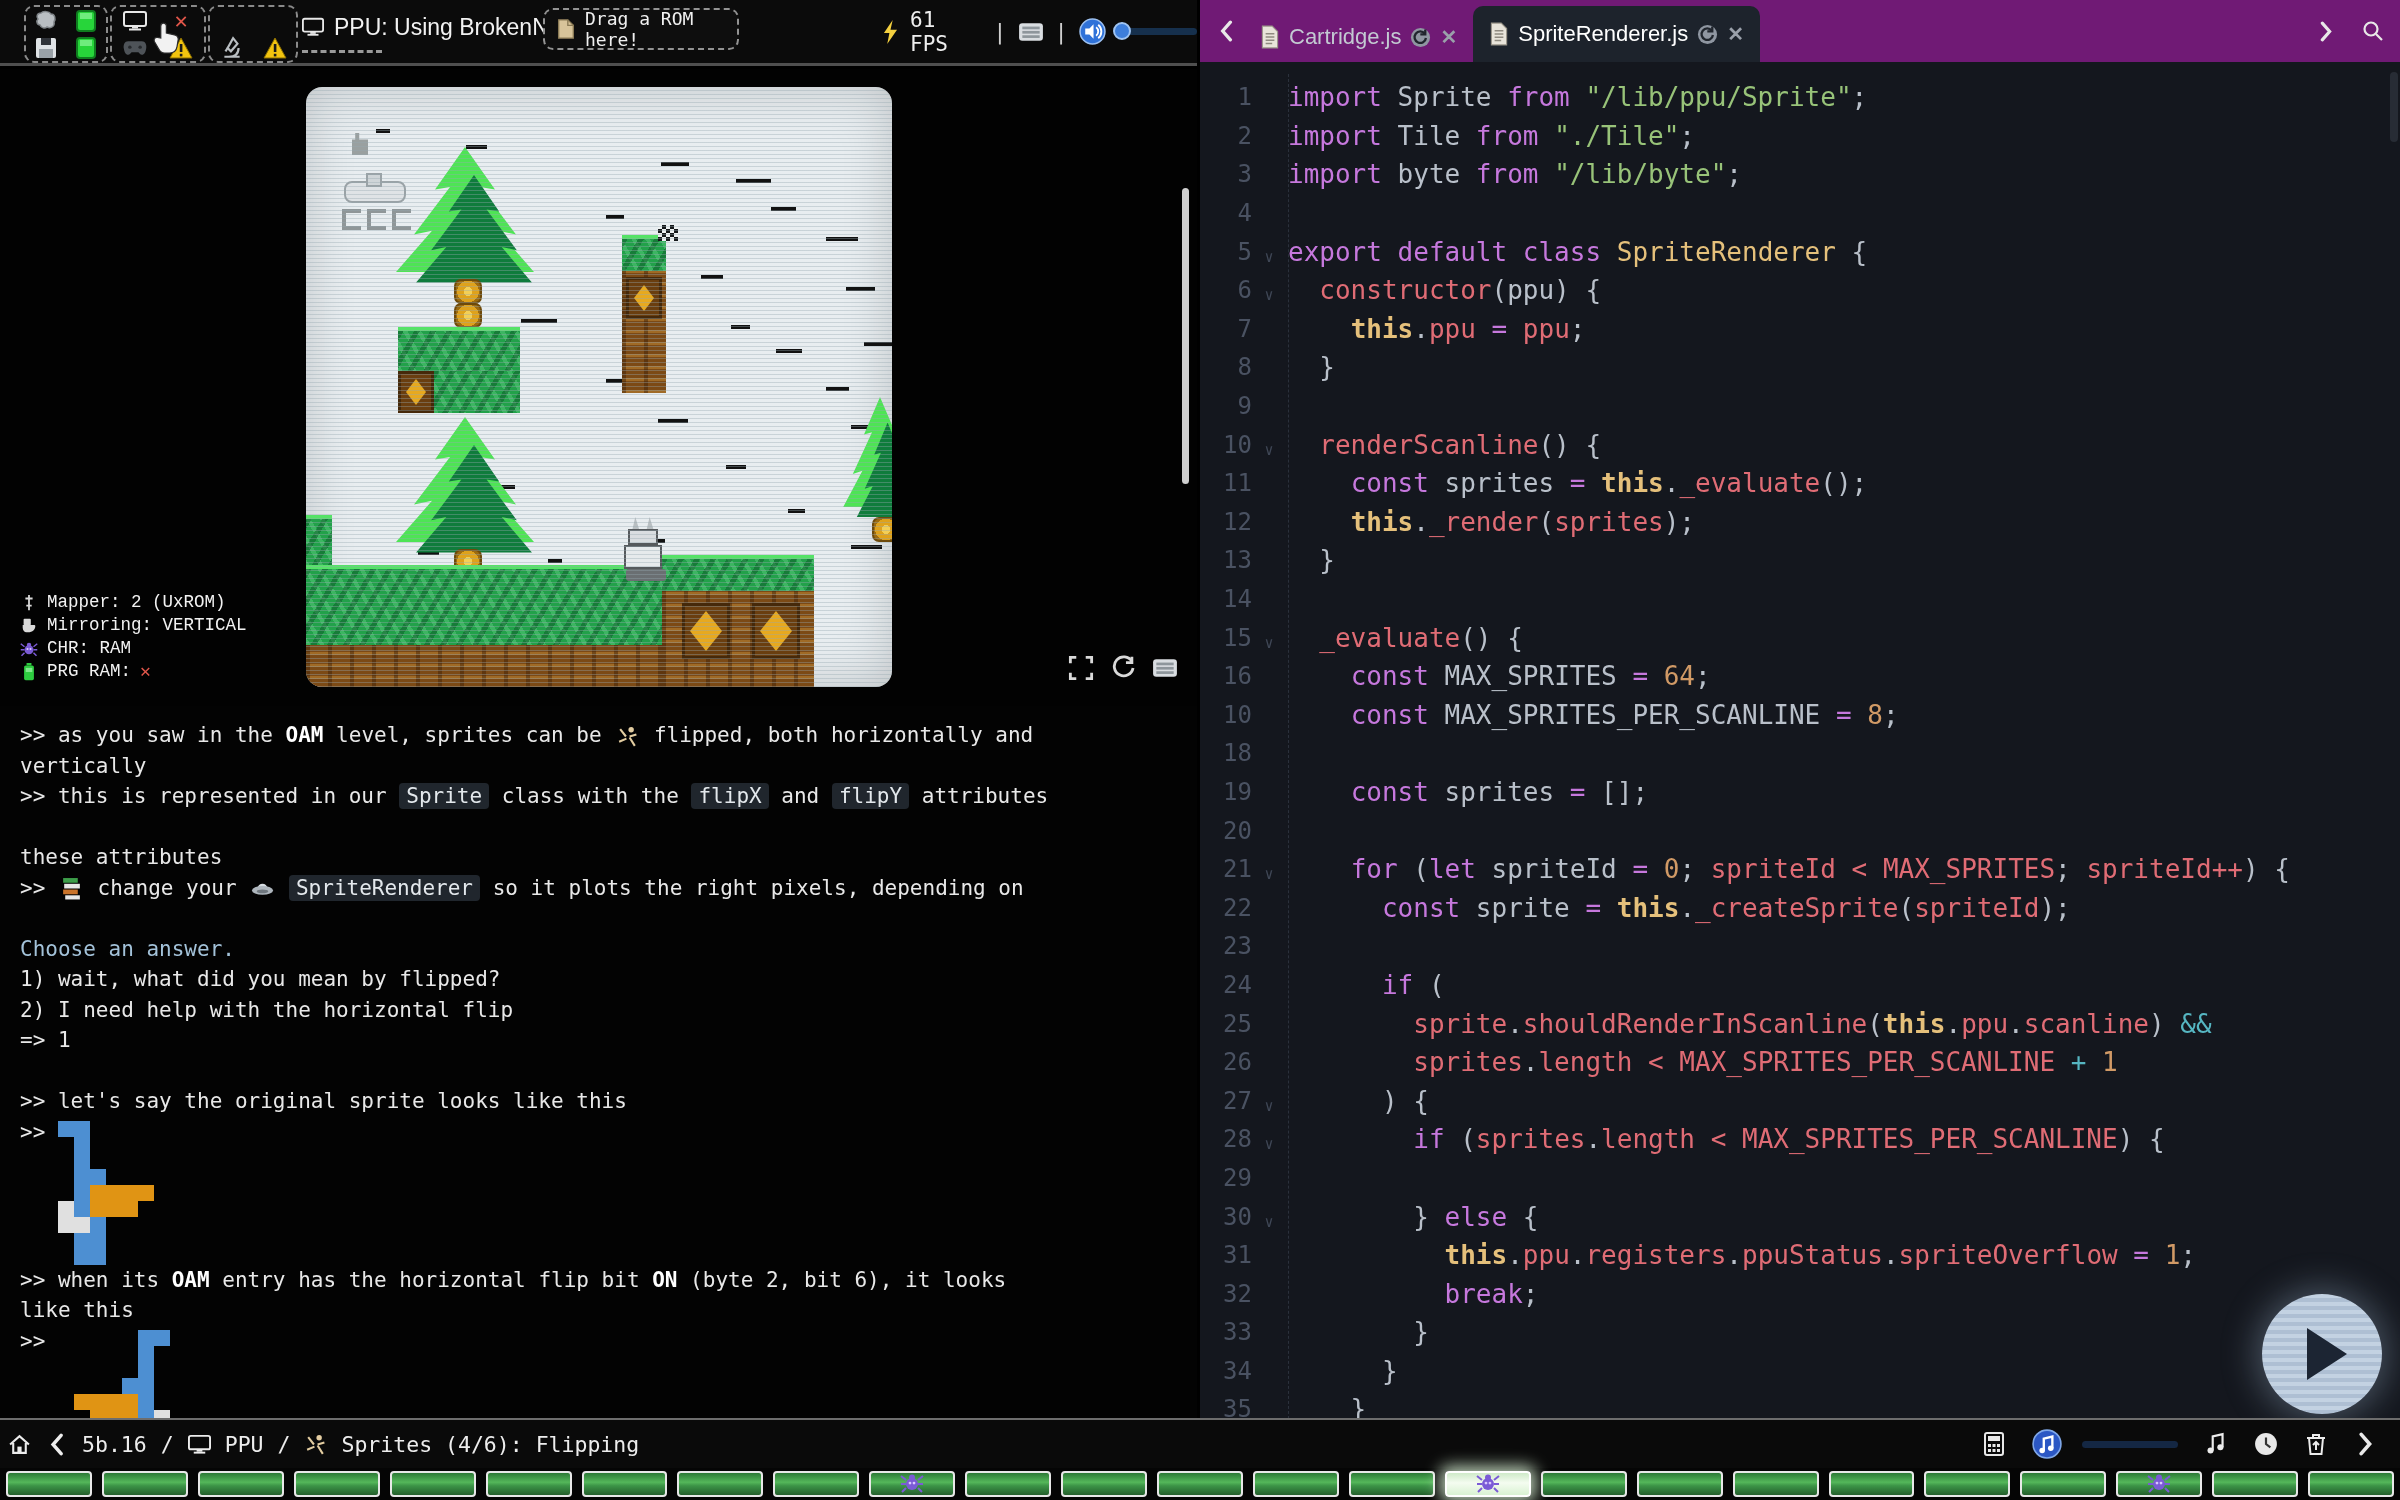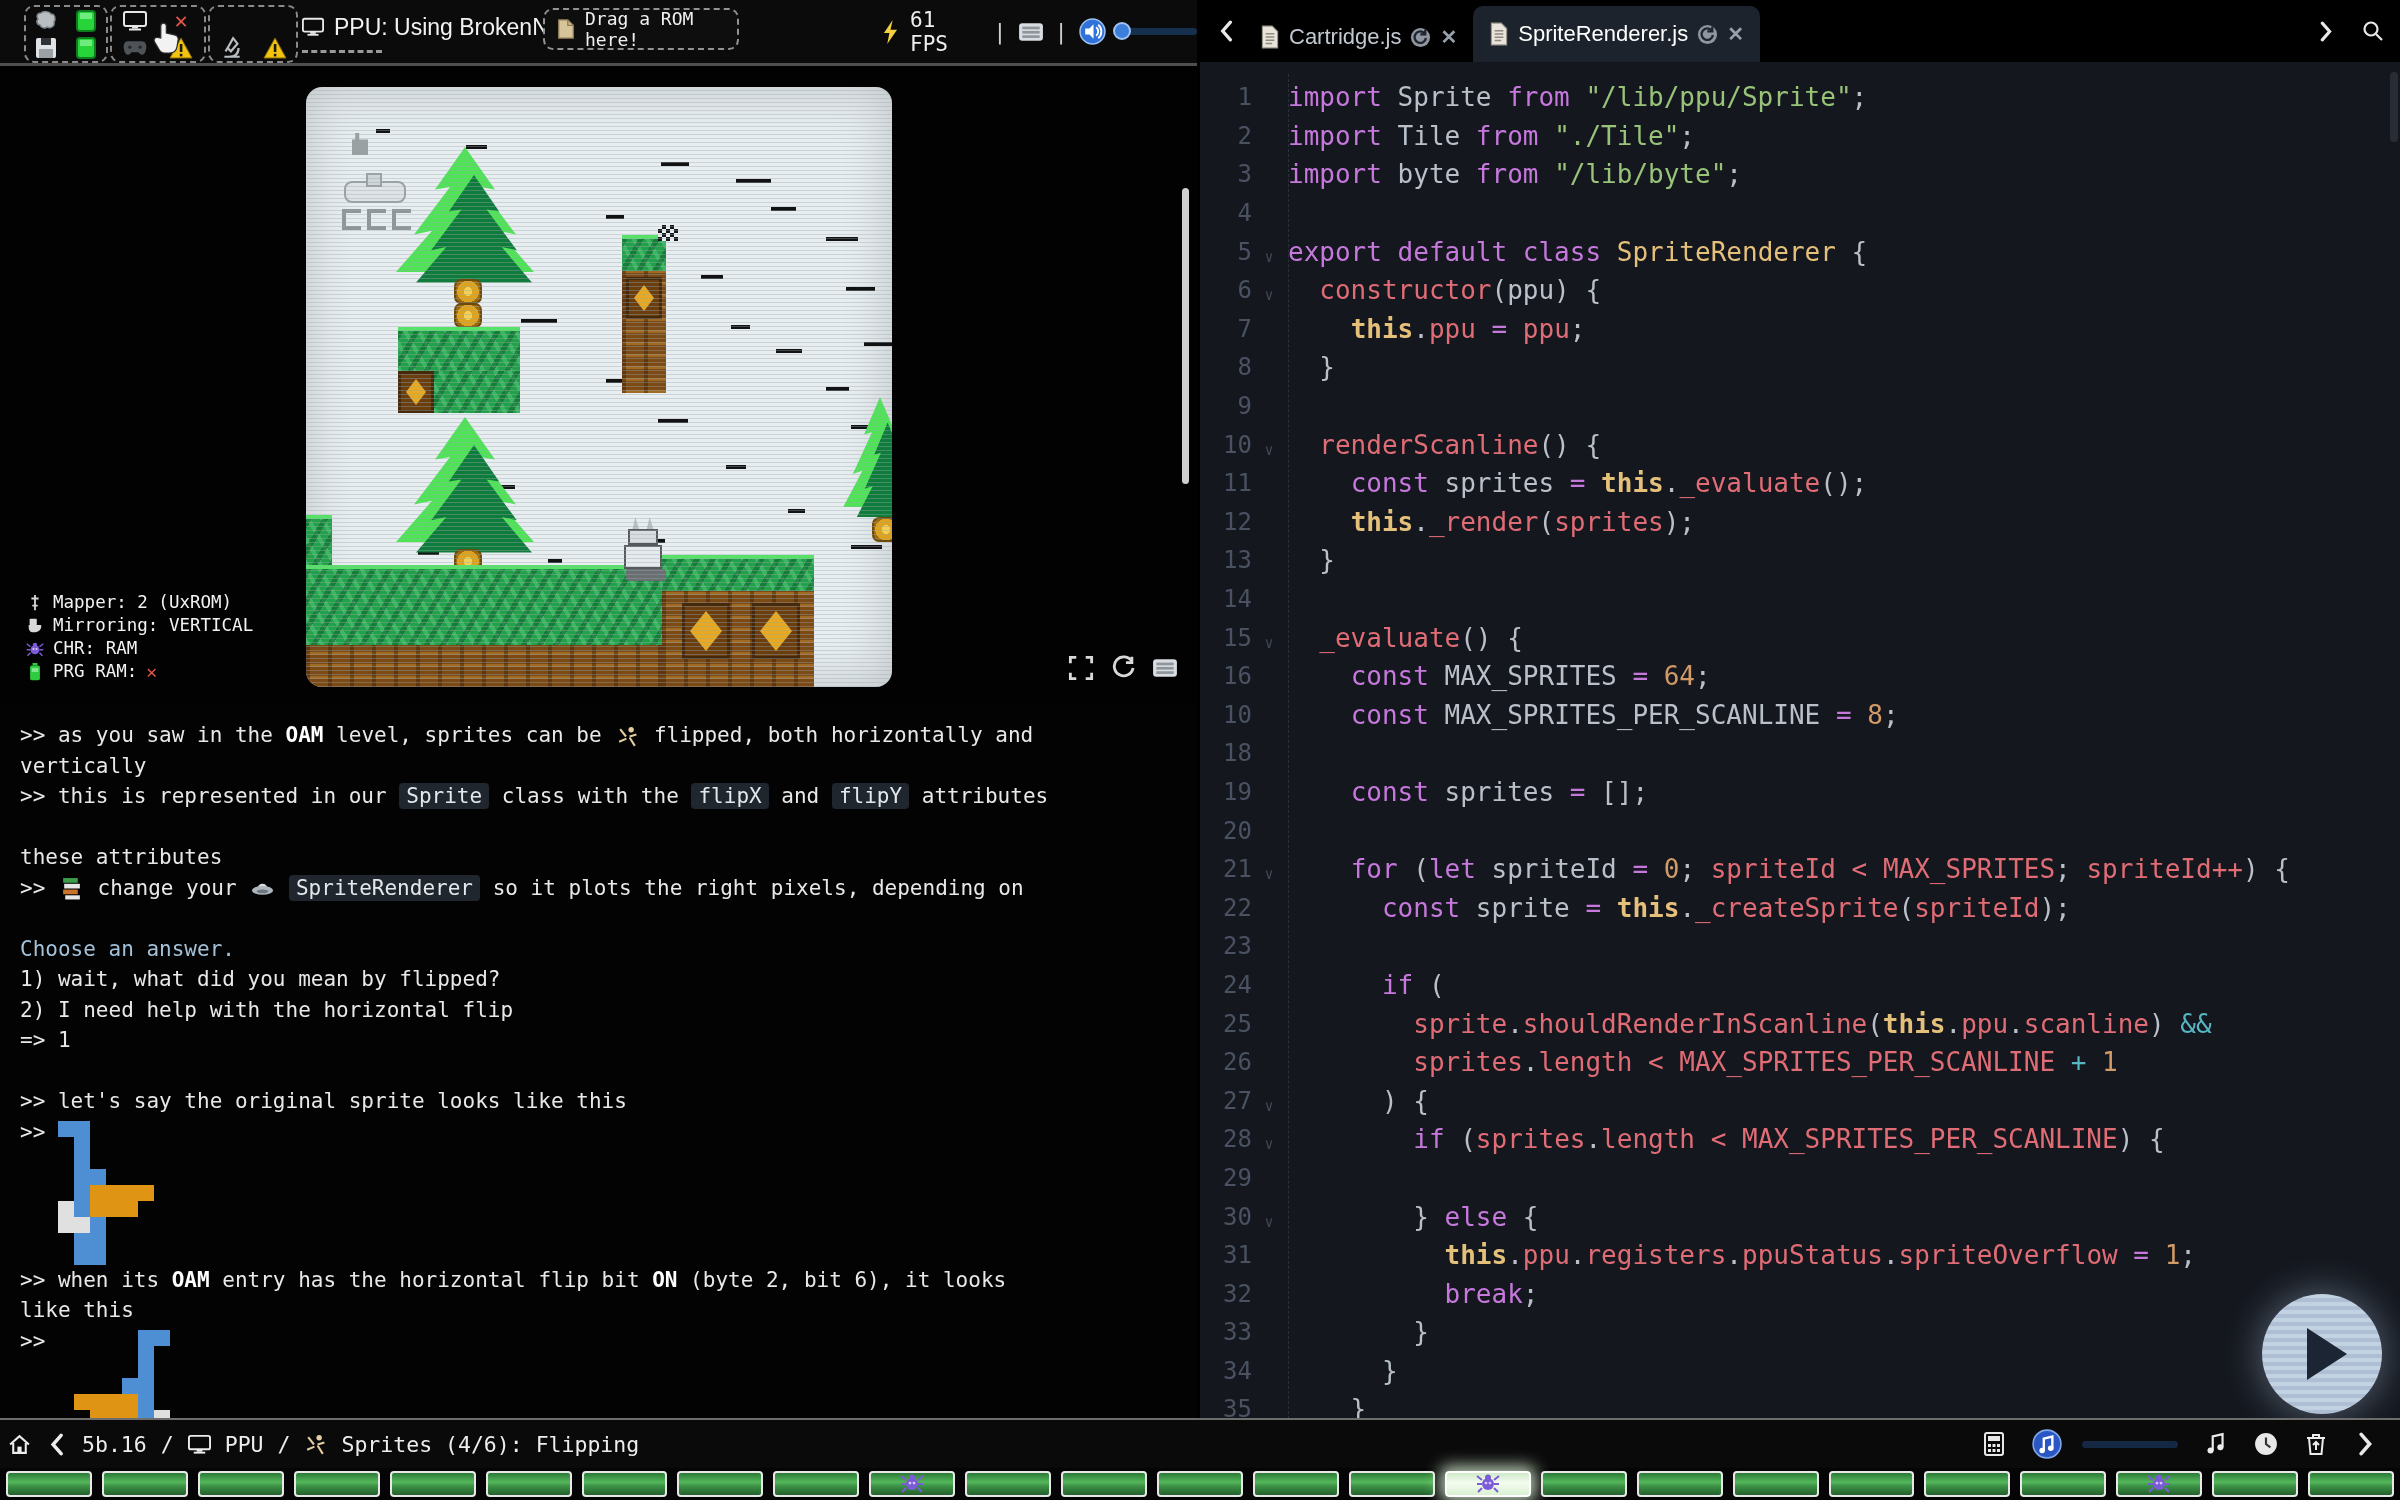--- a/index.html
+++ b/index.html
@@ -62,41 +62,41 @@
   .mini-sub{position:absolute;width:58px;height:18px;background:#dfe3e6;border-radius:8px;border:2px solid #9aa2a6;}
   .mini-sub::before{content:'';position:absolute;left:20px;top:-10px;width:12px;height:10px;background:#cfd5d8;border:2px solid #9aa2a6;}
   .mini-bunny{position:absolute;width:16px;height:22px;background:#9aa0a0;
         clip-path:polygon(20% 0,45% 0,45% 30%,100% 30%,100% 100%,0 100%,0 30%,20% 30%);}
   .player{position:absolute;width:44px;height:70px;}
   .player .ears{position:absolute;left:8px;top:0;width:22px;height:14px;background:#b9bfc2;
         clip-path:polygon(0 100%,15% 0,35% 100%,65% 100%,80% 0,100% 100%);}
   .player .head{position:absolute;left:4px;top:12px;width:30px;height:16px;background:#d9dde0;border:2px solid #55595c;box-sizing:border-box;}
   .player .body{position:absolute;left:0;top:28px;width:38px;height:24px;background:#e6eaec;border:2px solid #55595c;box-sizing:border-box;}
   .player .base{position:absolute;left:2px;top:52px;width:40px;height:12px;background:#6a6f72;border-radius:3px;}
-  .mapper{position:absolute;left:26px;top:522px;font-size:17.5px;line-height:23px;color:#f2f2f2;}
+  .mapper{position:absolute;left:20px;top:522px;font-size:17.5px;line-height:23px;color:#f2f2f2;font-family:Liberation Mono, monospace;}
   .mapper .row{display:flex;align-items:center;gap:9px;height:23px;}
   .mapper .icon{width:18px;height:18px;}
   .screen-controls{position:absolute;left:1068px;top:586px;display:flex;gap:16px;}
   .screen-controls .icon{width:26px;height:26px;}
 
   
   .console{position:absolute;left:0;top:706px;width:1197px;height:712px;background:#030303;
            padding:14px 20px;box-sizing:border-box;font-size:21px;line-height:30.5px;}
   .cline{white-space:pre;min-height:30.5px;display:block;}
   .cline .b{font-weight:bold;color:#ffffff;}
   .cline .chip{background:#20262d;border-radius:4px;padding:1px 7px;color:#e3e8ec;}
   .cline .blue{color:#a3c2d9;}
   .cline .icon{width:23px;height:23px;margin:0 2px;}
   .pxart{display:inline-grid;vertical-align:top;margin-top:4px;}
   .pxart i{display:block;width:16px;height:16px;}
   .console-scroll{position:absolute;left:1182px;top:188px;width:7px;height:296px;background:#cfcfcf;border-radius:4px;}
 
   
   .editor{position:absolute;left:1200px;top:0;width:1200px;height:1418px;background:#14171e;overflow:hidden;}
-  .tabbar{position:relative;height:62px;background:#000000;display:flex;align-items:flex-end;padding-left:14px;
+  .tabbar{position:relative;height:62px;background:#701a75;display:flex;align-items:flex-end;padding-left:14px;
           font-family:"Liberation Sans",sans-serif;}
   .tb-back{align-self:center;margin:0 10px 0 4px;color:#e8e8e8;width:16px;height:22px;}
   .etab{display:flex;align-items:center;gap:9px;height:50px;padding:0 16px;font-size:22px;color:#c3c9d2;}
   .etab.active{background:#1d232c;border-radius:10px 10px 0 0;height:56px;color:#fff;}
   .etab .icon{width:20px;height:24px;}
   .etab .sync{width:21px;height:21px;}
   .etab .x{color:#9aa0aa;font-weight:bold;font-size:20px;}
   .tab-right{position:absolute;right:16px;top:0;height:62px;display:flex;align-items:center;gap:28px;}
   .tab-right .icon{width:22px;height:22px;}
   .codewrap{position:relative;padding-top:16px;}

